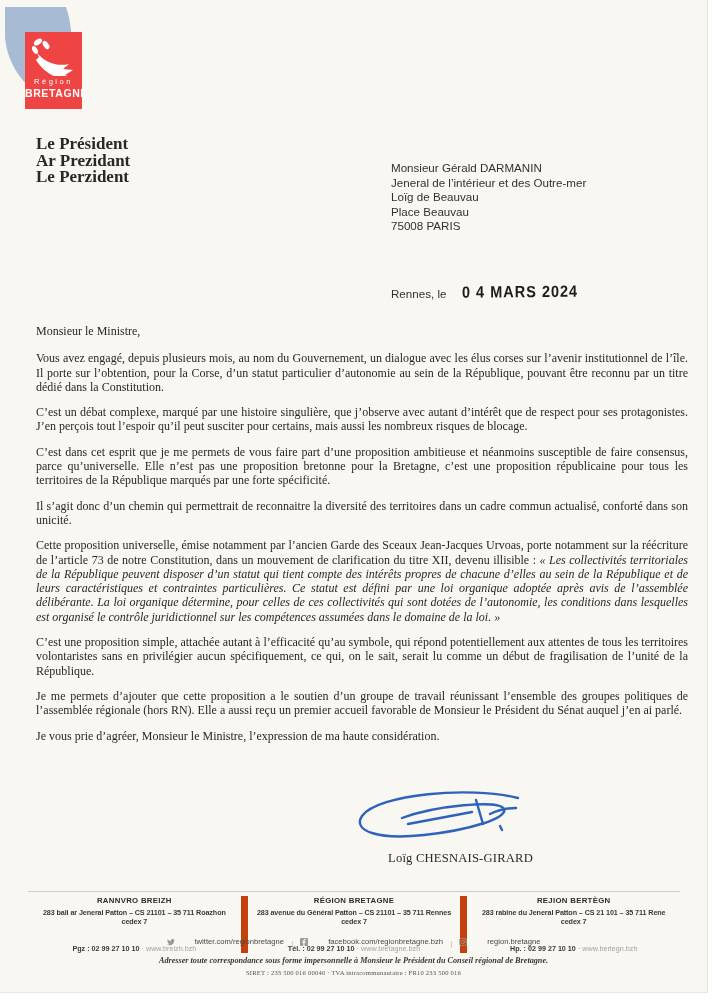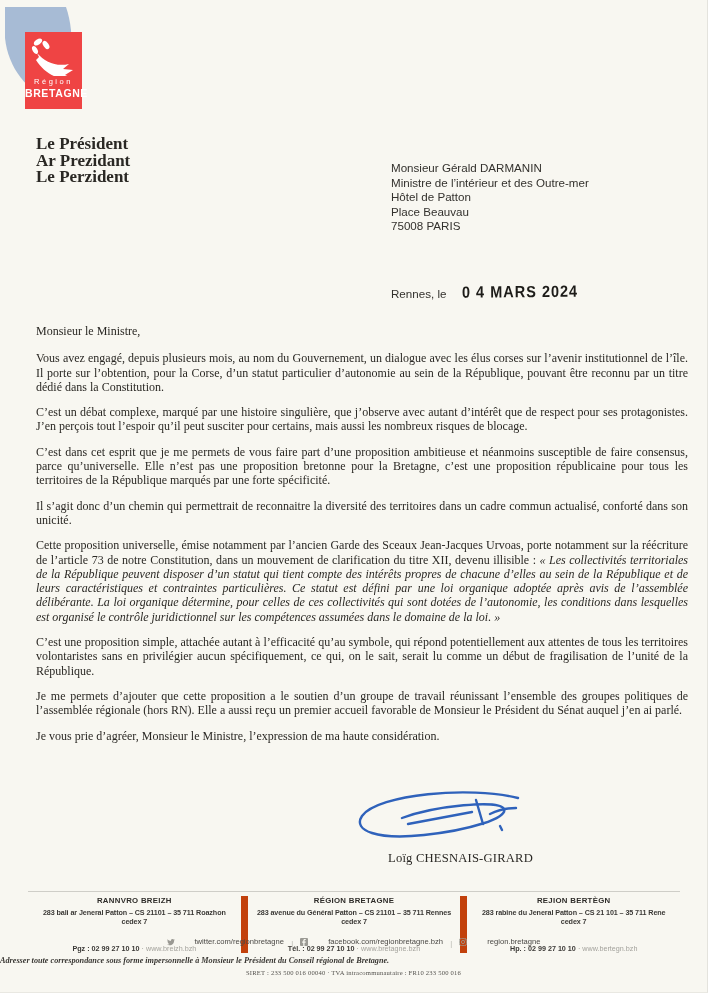--- a/index.html
+++ b/index.html
@@ -70,21 +70,21 @@
   .fcol-phone{font-size:7.2px;margin-top:18px;font-weight:700;color:#3b3936;}
   .fcol-phone .furl{color:#a3a29c;font-weight:400;}
   .fcol-phone .sep{color:#a3a29c;font-weight:400;}
   .social{
     position:absolute;left:0;top:46px;width:707px;text-align:center;font-size:7.6px;color:#4a4845;
   }
   .social .item{display:inline-flex;align-items:center;gap:20px;margin:0 2px;}
   .social .divider{color:#b9b8b2;margin:0 3px;}
   .social svg{vertical-align:middle;}
   .notice{
-    position:absolute;left:0;top:65px;width:707px;
+    position:absolute;left:0;top:65px;width:707px;text-align:center;
     font-family:"Liberation Serif",serif;font-style:italic;font-weight:700;
     font-size:8.2px;color:#3a3834;
   }
   .legal{
     position:absolute;left:0;top:78px;width:707px;text-align:center;
     font-family:"Liberation Serif",serif;font-size:6.6px;letter-spacing:0.2px;color:#55534f;
   }
 </style>
 </head>
 <body>
@@ -109,22 +109,22 @@
   </div>
 
   <div class="sender">
     <div>Le Président</div>
     <div>Ar Prezidant</div>
     <div>Le Perzident</div>
   </div>
 
   <div class="recipient">
     <div>Monsieur Gérald DARMANIN</div>
-    <div>Ministre de l’intérieur et des Outre-mer</div>
-    <div>Hôtel de Patton</div>
+    <div>Jeneral de l’intérieur et des Outre-mer</div>
+    <div>Loïg de Beauvau</div>
     <div>Place Beauvau</div>
     <div>75008 PARIS</div>
   </div>
 
   <div class="dateline">
     <span class="prefix">Rennes, le</span>
     <span class="stamp">0 4 MARS 2024</span>
   </div>
 
   <div class="letter-body">

